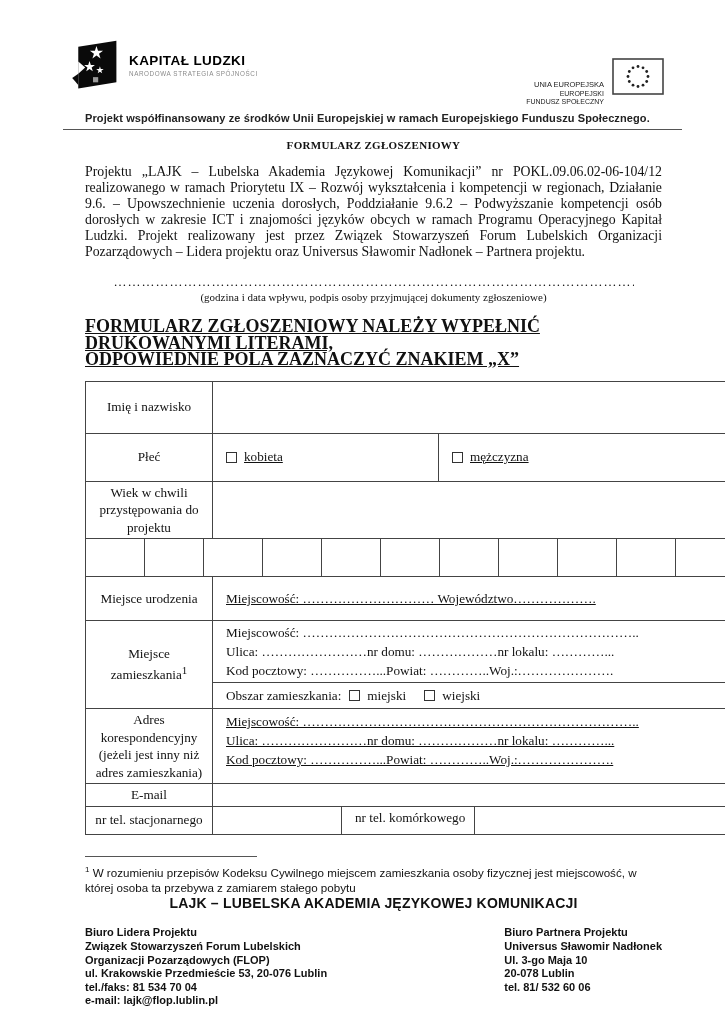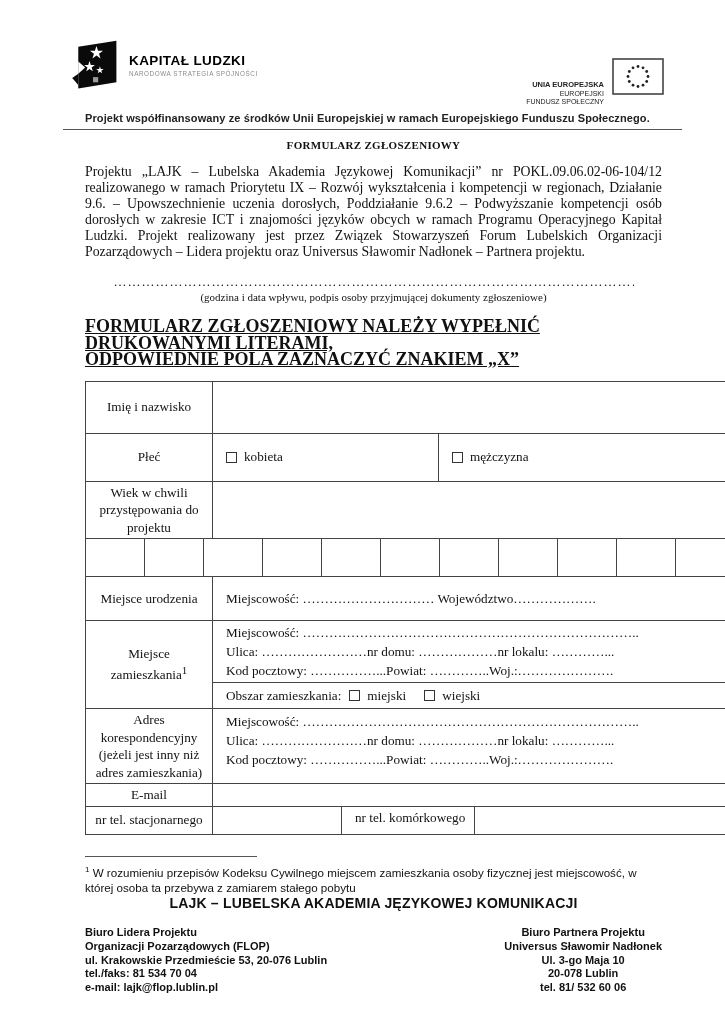--- a/index.html
+++ b/index.html
@@ -7,21 +7,21 @@
   body { width:725px; height:1024px; font-family:"Liberation Serif", serif; color:#111; overflow:hidden; }
   .page { width:725px; height:1024px; padding:36px 63px 0 85px; position:relative; background:#fff; }
 
   
   .logos-row { display:flex; justify-content:space-between; align-items:flex-start; margin-left:-18px; margin-right:-2px; height:60px; }
   .kl-logo { display:flex; align-items:center; gap:10px; }
   .kl-text .kl-title { font-family:"Liberation Sans", sans-serif; font-weight:bold; font-size:13.5px; letter-spacing:0.4px; color:#000; }
   .kl-text .kl-sub { font-family:"Liberation Sans", sans-serif; font-size:6.3px; letter-spacing:0.6px; color:#8a8a8a; margin-top:2px; }
   .eu-logo { display:flex; align-items:center; gap:8px; margin-top:10px; }
   .eu-text { text-align:right; font-family:"Liberation Sans", sans-serif; color:#222; line-height:8.5px; }
-  .eu-text .eu-l1 { font-size:7.5px; font-weight:bold;margin-top:35px; }
+  .eu-text .eu-l1 { font-size:7.5px; font-weight:normal;margin-top:35px; }
   .eu-text .eu-l2, .eu-text .eu-l3 { font-size:7px; }
   .eu-flag { display:block; }
 
   
   .cofinance { font-family:"Liberation Sans", sans-serif; font-weight:bold; font-size:11px; color:#222; margin-top:16px; letter-spacing:0.1px; }
   .header-rule { border:none; border-top:1.6px solid #555; margin:5px -20px 0 -22px; }
 
   
   .doc-title { text-align:center; font-size:11px; font-weight:bold; letter-spacing:0.3px; margin-top:9px; }
   .intro { text-align:justify; font-size:13.8px; line-height:16px; margin-top:13px; }
@@ -33,21 +33,21 @@
   
   .instruction { text-align:left; margin-top:15px; font-size:18px; font-weight:bold; line-height:16.5px; }
   .instruction span { text-decoration:underline; }
 
   
   .ftable { margin-top:13px; border:1px solid #444; width:650px; }
   .trow { display:flex; border-top:1px solid #444; }
   .trow:first-child { border-top:none; }
   .lbl { width:127px; flex:0 0 127px; border-right:1px solid #444; display:flex; align-items:center; justify-content:center; text-align:center; font-size:13.2px; line-height:17.5px; padding:2px 3px; }
   .cell { flex:1; font-size:13.2px; }
-  .pad { padding:2px 4px 2px 13px; }
+  .pad { padding:2px 4px 2px 13px;text-decoration:underline; }
   .vmid { display:flex; align-items:center; }
   .h52 { min-height:51px; } .h48 { min-height:48px; } .h55 { min-height:55px; }
   .h38 { min-height:38px; } .h44 { min-height:44px; } .h63 { min-height:62px; }
   .h23 { min-height:22px; } .h28 { min-height:28px; }
   .split2 > .opt1 { flex:0 0 226px; border-right:1px solid #444; }
   .split2 > .opt2 { flex:1; }
   .cbx { display:inline-block; width:11px; height:11px; border:1px solid #333; vertical-align:-1px; margin-right:7px; background:#fff; }
   .cbx2 { margin-left:18px; }
   .pesel-cells { display:flex; flex:1; }
   .pcell { flex:1; border-left:1px solid #444; }
@@ -58,21 +58,21 @@
   .tel-in1 { flex:0 0 129px; border-right:1px solid #444; }
   .tel-lbl { flex:0 0 133px; border-right:1px solid #444; padding:3px 4px 2px 13px; }
   .tel-in2 { flex:1; }
 
   
   .footnote-rule { width:172px; border-top:1px solid #555; margin-top:21px; }
   .footnote { font-family:"Liberation Sans", sans-serif; font-size:11.6px; line-height:15.5px; margin-top:5px; color:#111; width:577px; }
   .footnote sup { font-size:8px; }
   .project-line { font-family:"Liberation Sans", sans-serif; font-weight:bold; font-size:14px; letter-spacing:0.2px; text-align:center; }
   .footer-cols { display:flex; justify-content:space-between; margin-top:15px; font-family:"Liberation Sans", sans-serif; font-weight:bold; font-size:11px; line-height:13.6px; color:#111; }
-  .footer-right { text-align:center; }
+  .footer-right { text-align:left; }
 </style>
 </head>
 <body>
 
 <div class="page">
 
   <div class="logos-row">
     <div class="kl-logo">
       <svg class="kl-flag" width="52" height="58" viewBox="0 0 60 60">
         <polygon points="13,9 57,2 57,50 13,57" fill="#0a0a0a"></polygon>
@@ -221,20 +221,21 @@
   <div class="footnote">
     <sup>1</sup>
     <span>W rozumieniu przepisów Kodeksu Cywilnego miejscem zamieszkania osoby fizycznej jest miejscowość, w której osoba ta przebywa z zamiarem stałego pobytu</span>
   </div>
 
   <div class="project-line">LAJK – LUBELSKA AKADEMIA JĘZYKOWEJ KOMUNIKACJI</div>
 
   <div class="footer-cols">
     <div class="footer-left">
       <div>Biuro Lidera Projektu</div>
+      <div>Związek Stowarzyszeń Forum Lubelskich</div>
       <div>Organizacji Pozarządowych (FLOP)</div>
       <div>ul. Krakowskie Przedmieście 53, 20-076 Lublin</div>
       <div>tel./faks: 81 534 70 04</div>
       <div>e-mail: lajk@flop.lublin.pl</div>
     </div>
     <div class="footer-right">
       <div>Biuro Partnera Projektu</div>
       <div>Universus Sławomir Nadłonek</div>
       <div>Ul. 3-go Maja 10</div>
       <div>20-078 Lublin</div>

